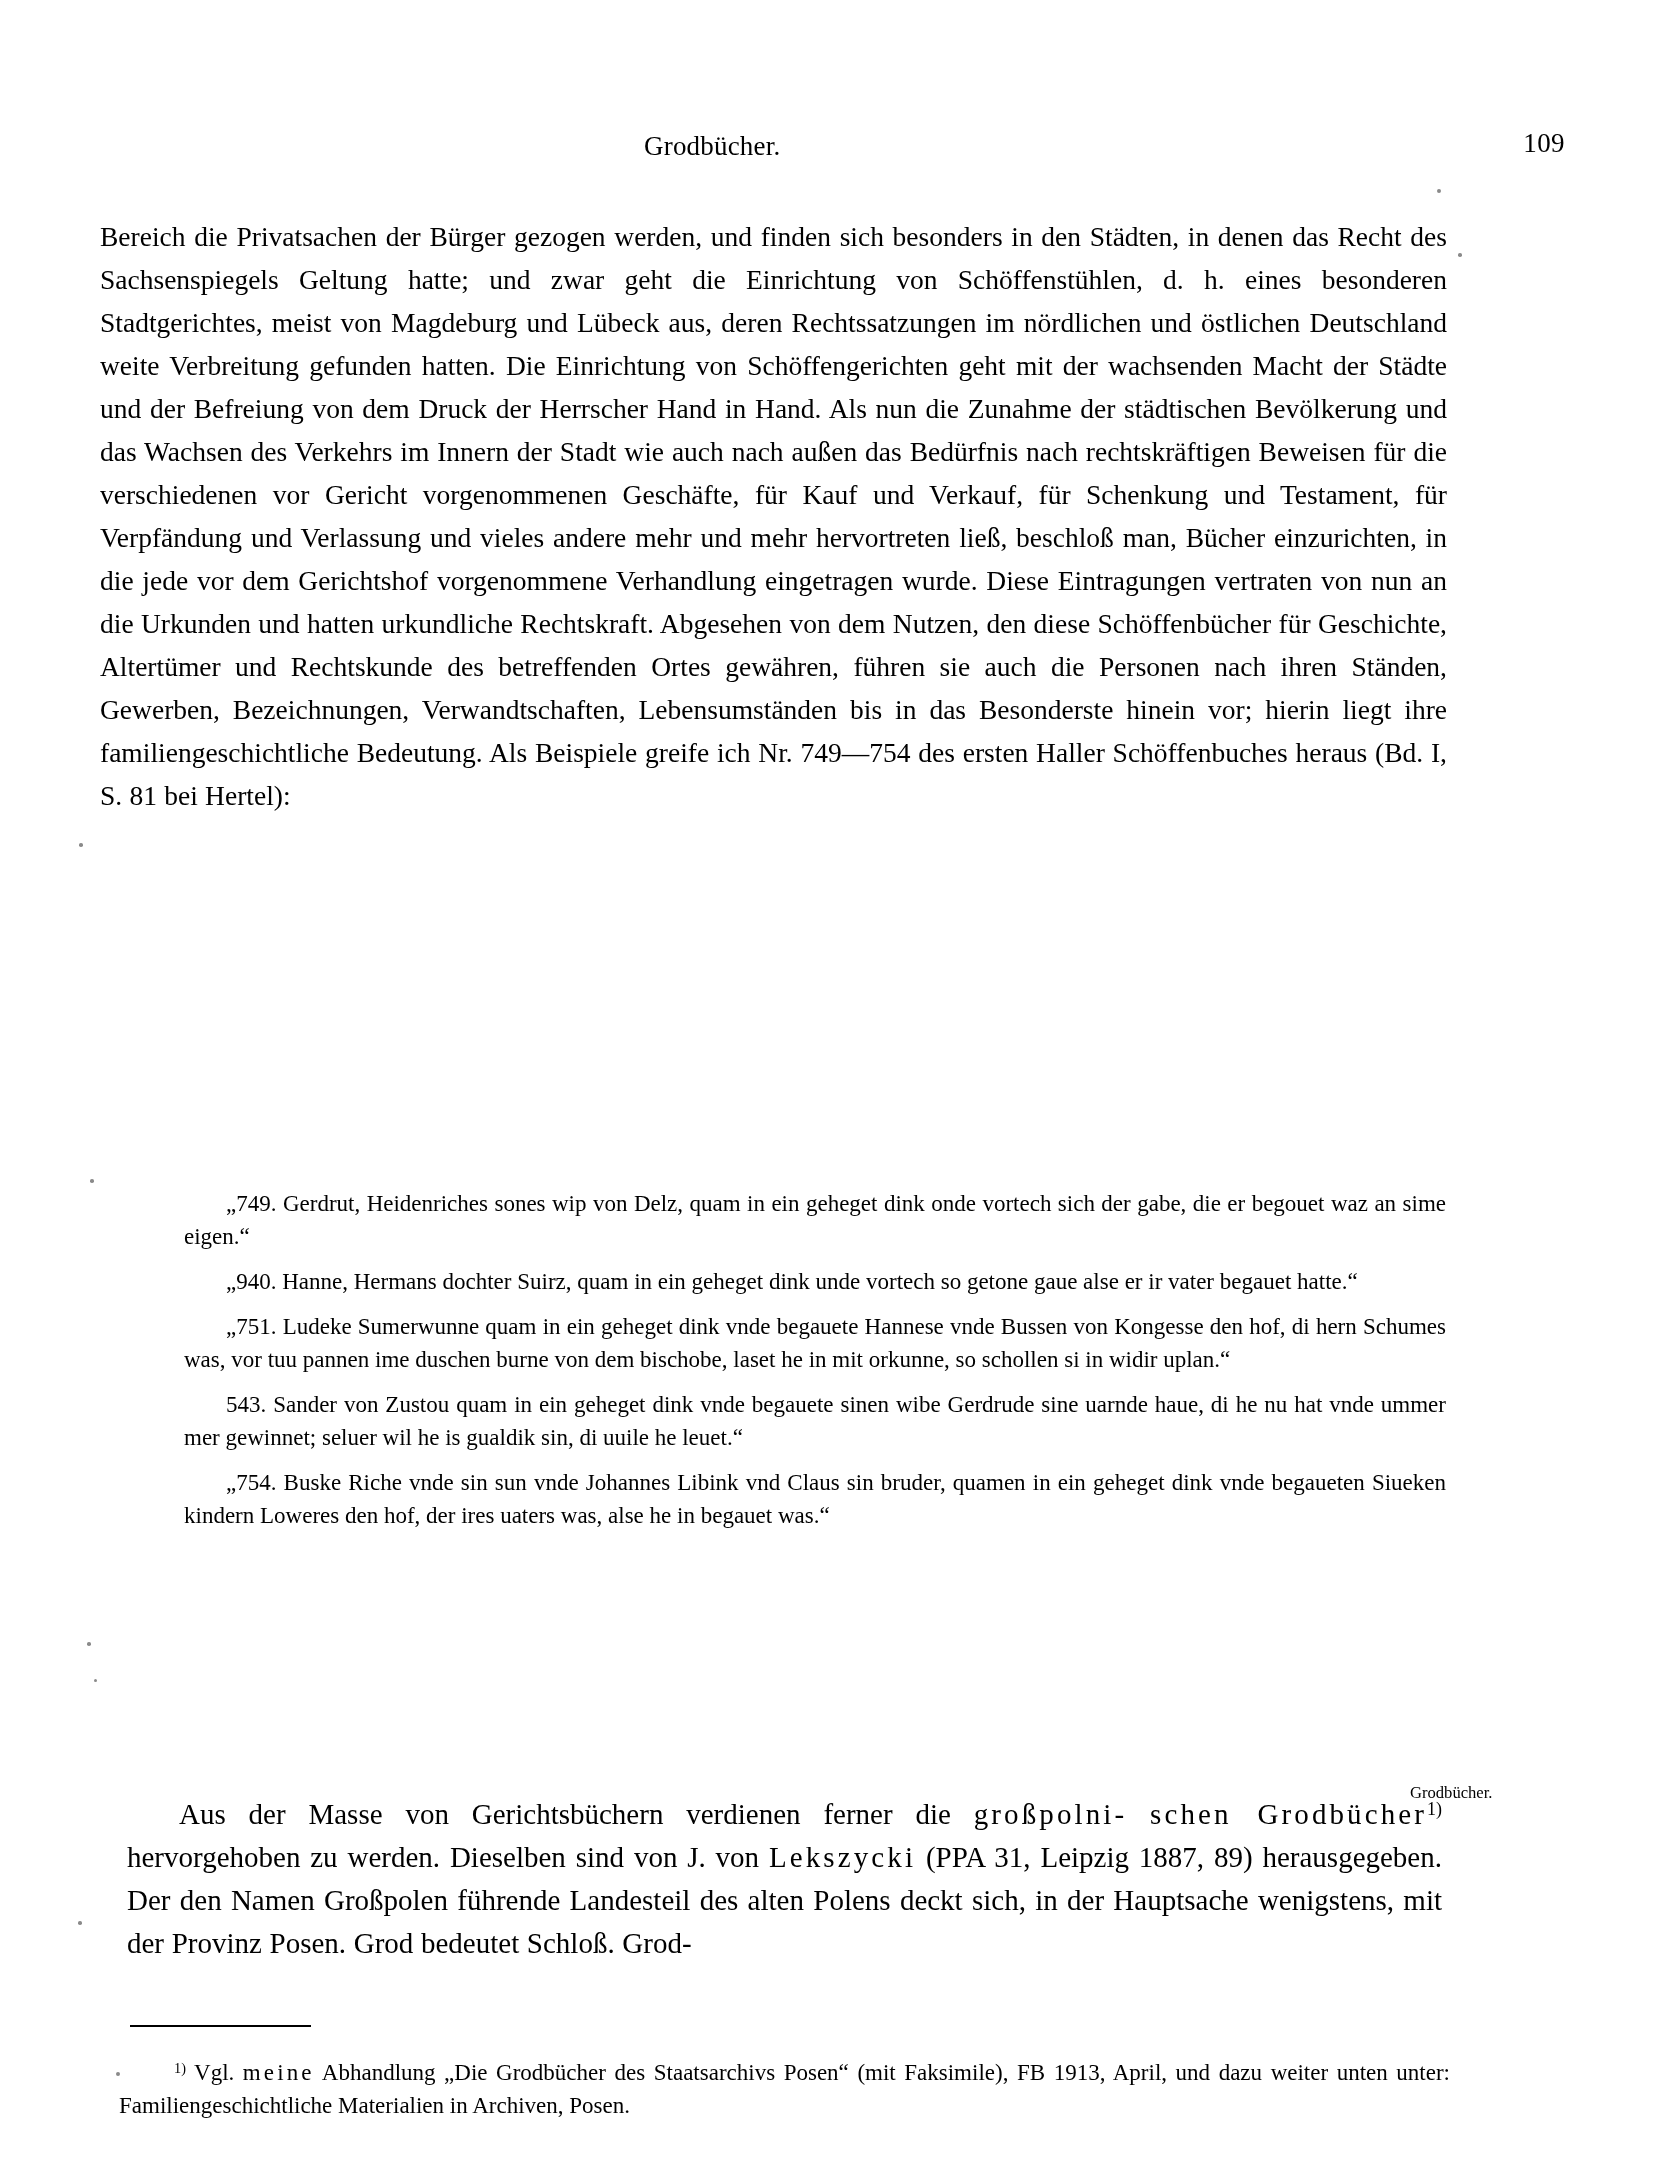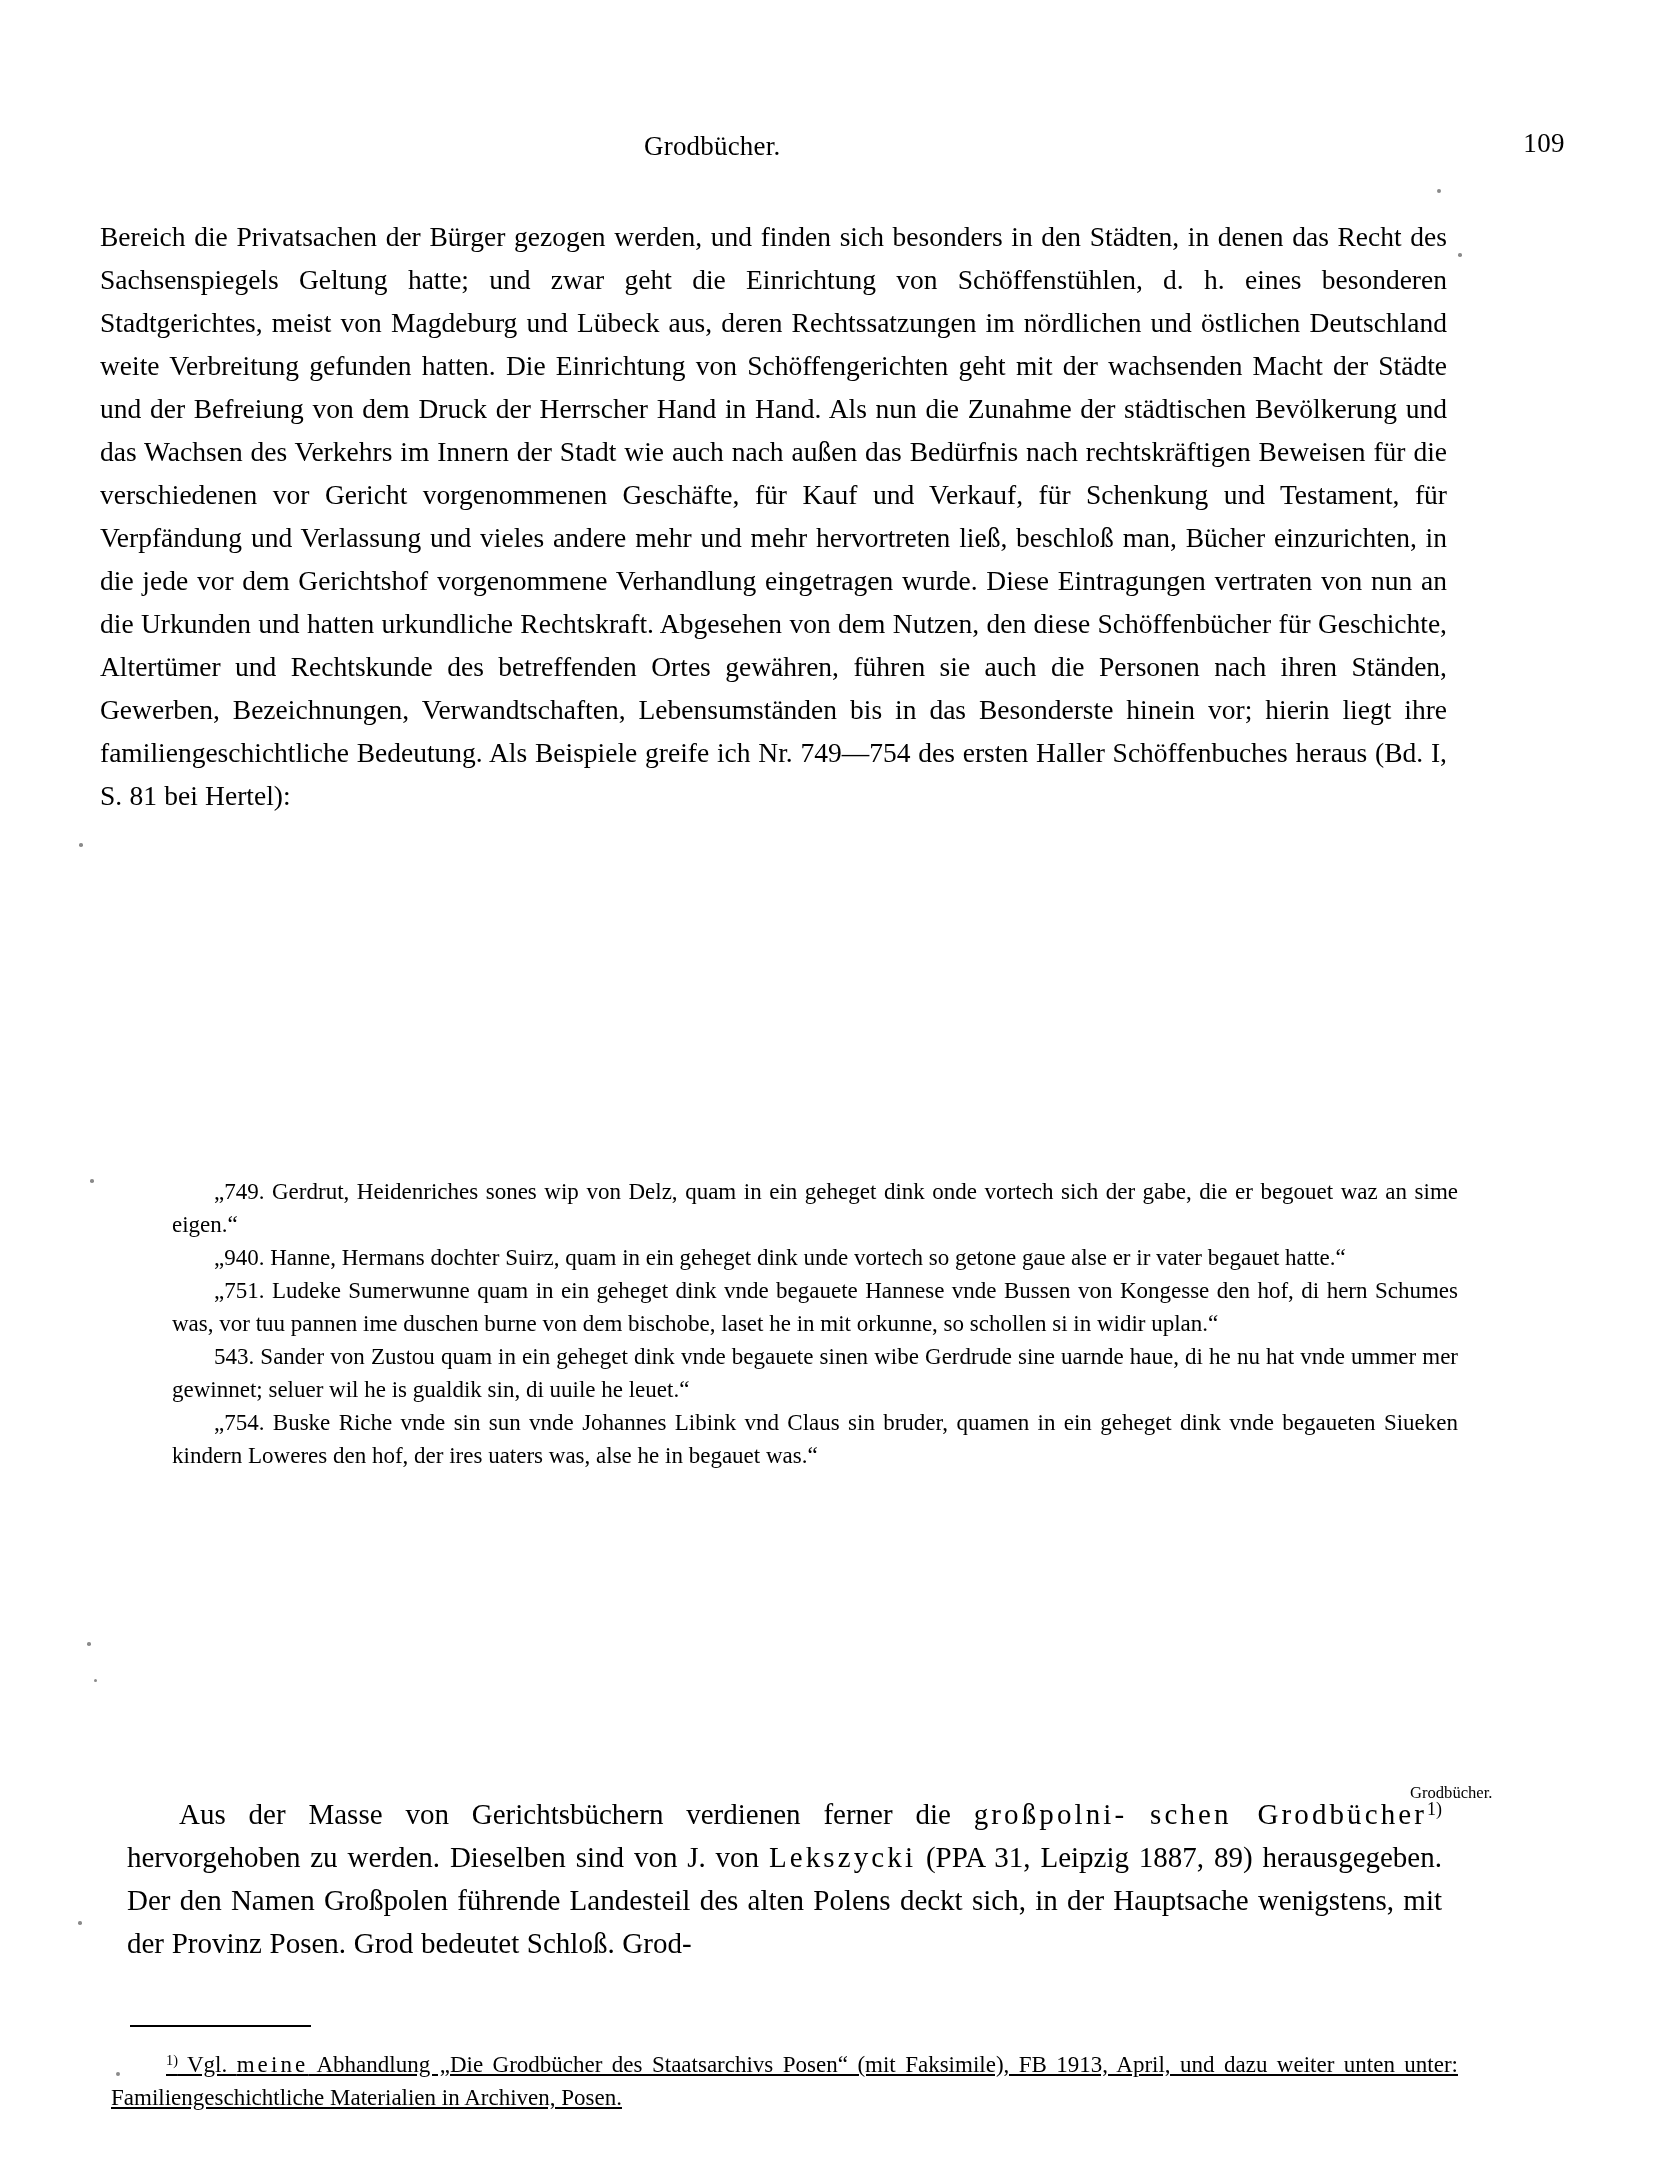--- a/index.html
+++ b/index.html
@@ -67,21 +67,21 @@
   }
 
   
   .excerpt-block {
     position: absolute;
     left: 172px;
     top: 1175px;
     width: 1286px;
   }
   .excerpt {
-    margin: 0;
+    margin: 12px;
     font-size: 23px;
     line-height: 33px;
     text-align: justify;
     text-align-last: left;
     text-indent: 42px;
     word-spacing: 0px;
   }
 
   
   .closing-block {
@@ -123,27 +123,26 @@
     height: 2.2px;
     background: #000000;
   }
   .footnote-block {
     position: absolute;
     left: 111px;
     top: 2048px;
     width: 1347px;
   }
   .footnote-block p {
-    margin: 0;
+    margin: 8px;
     font-size: 23px;
     line-height: 33px;
     text-align: justify;
     text-align-last: left;
     text-indent: 55px;
-    text-decoration: underline;
   }
   sup {
     font-size: 0.62em;
     vertical-align: 0.48em;
     line-height: 0;
   }
 
   
   .speck {
     position: absolute;

